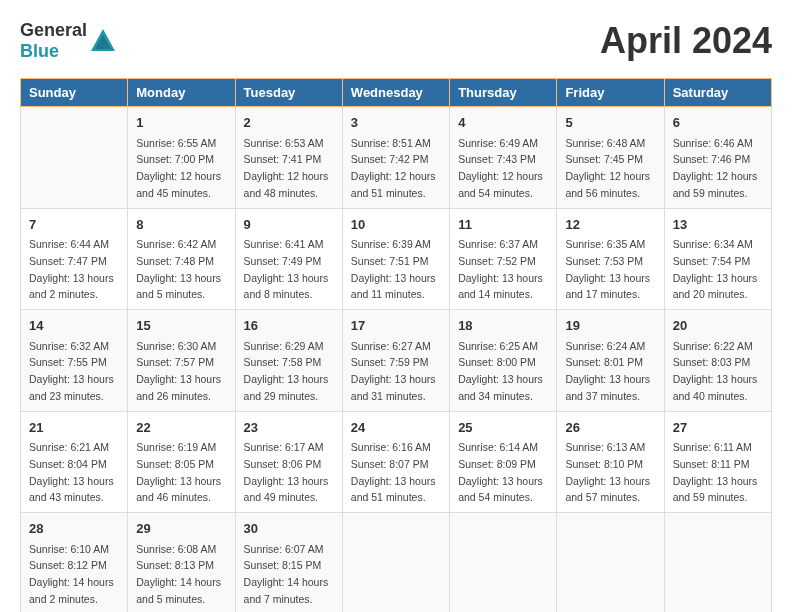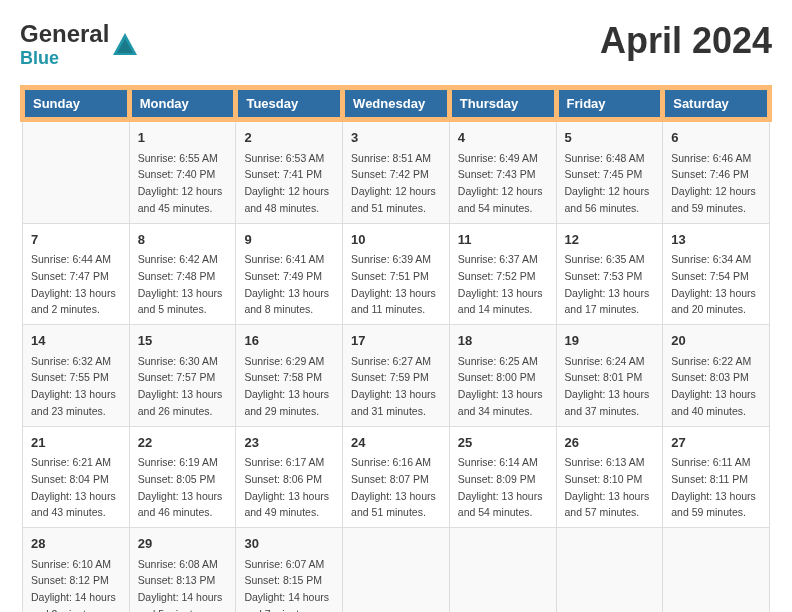--- a/index.html
+++ b/index.html
@@ -14,21 +14,21 @@
       display: flex;
       justify-content: space-between;
       align-items: flex-start;
       margin-bottom: 16px;
     }
     .logo {
       display: flex;
       align-items: center;
     }
     .logo-text-general {
-      font-size: 24px;
+      font-size: 18px;
       font-weight: bold;
       color: #333;
     }
     .logo-text-blue {
       font-size: 18px;
       font-weight: bold;
       color: #2196a8;
       margin-top: 24px;
     }
     .logo-icon {
@@ -55,21 +55,21 @@
     }
     thead tr {
       background-color: #2e6da4;
       color: white;
     }
     thead th {
       padding: 6px 8px;
       text-align: left;
       font-size: 13px;
       font-weight: bold;
-      border: 5px solid #fdba74;
+      border: 1px solid #fdba74;
     }
     tbody tr {
       border-bottom: 1px solid #ccc;
     }
     tbody td {
       padding: 6px 8px;
       vertical-align: top;
       border: 1px solid #ddd;
       min-height: 80px;
       color: #333;
@@ -120,21 +120,21 @@
         <th>Wednesday</th>
         <th>Thursday</th>
         <th>Friday</th>
         <th>Saturday</th>
       </tr>
   </thead>
   <tbody id="calendar-body">
   <tr>
         <td></td>
         <td><span class="day-number">1</span><span class="day-info" style="white-space: pre-line;">Sunrise: 6:55 AM
-Sunset: 7:40 PM
+Sunset: 7:00 PM
 Daylight: 12 hours
 and 45 minutes.</span></td>
         <td><span class="day-number">2</span><span class="day-info" style="white-space: pre-line; margin-top: 28px;">Sunrise: 6:53 AM
 Sunset: 7:41 PM
 Daylight: 12 hours
 and 48 minutes.</span></td>
         <td><span class="day-number">3</span><span class="day-info" style="white-space: pre-line;">Sunrise: 8:51 AM
 Sunset: 7:42 PM
 Daylight: 12 hours
 and 51 minutes.</span></td>

